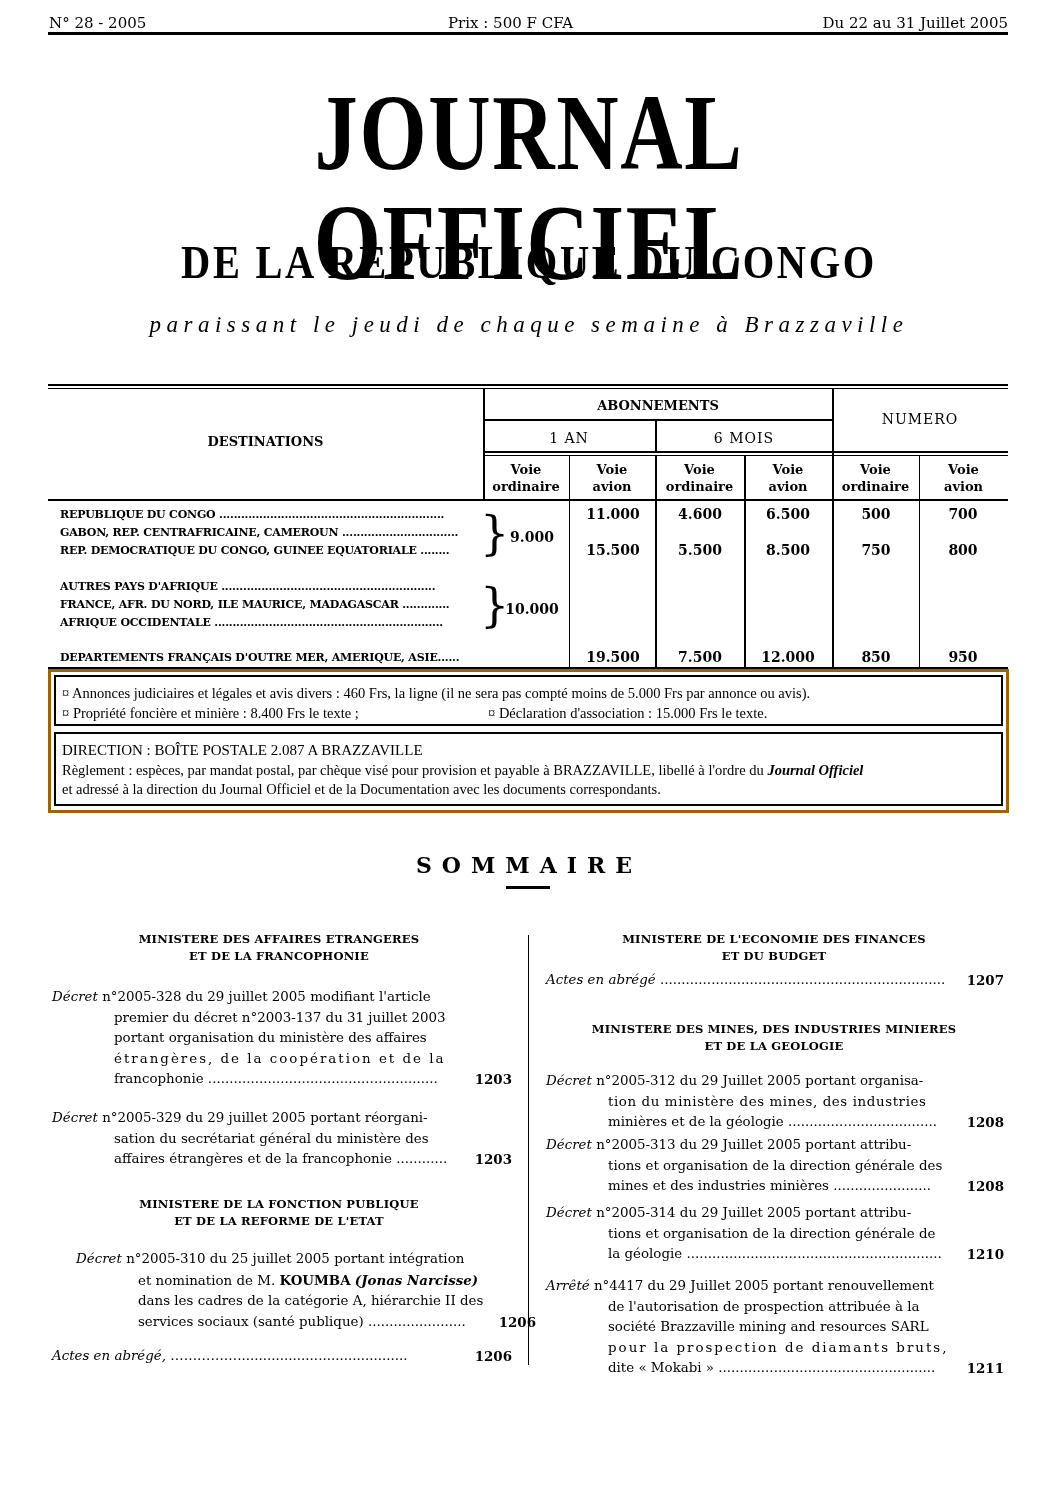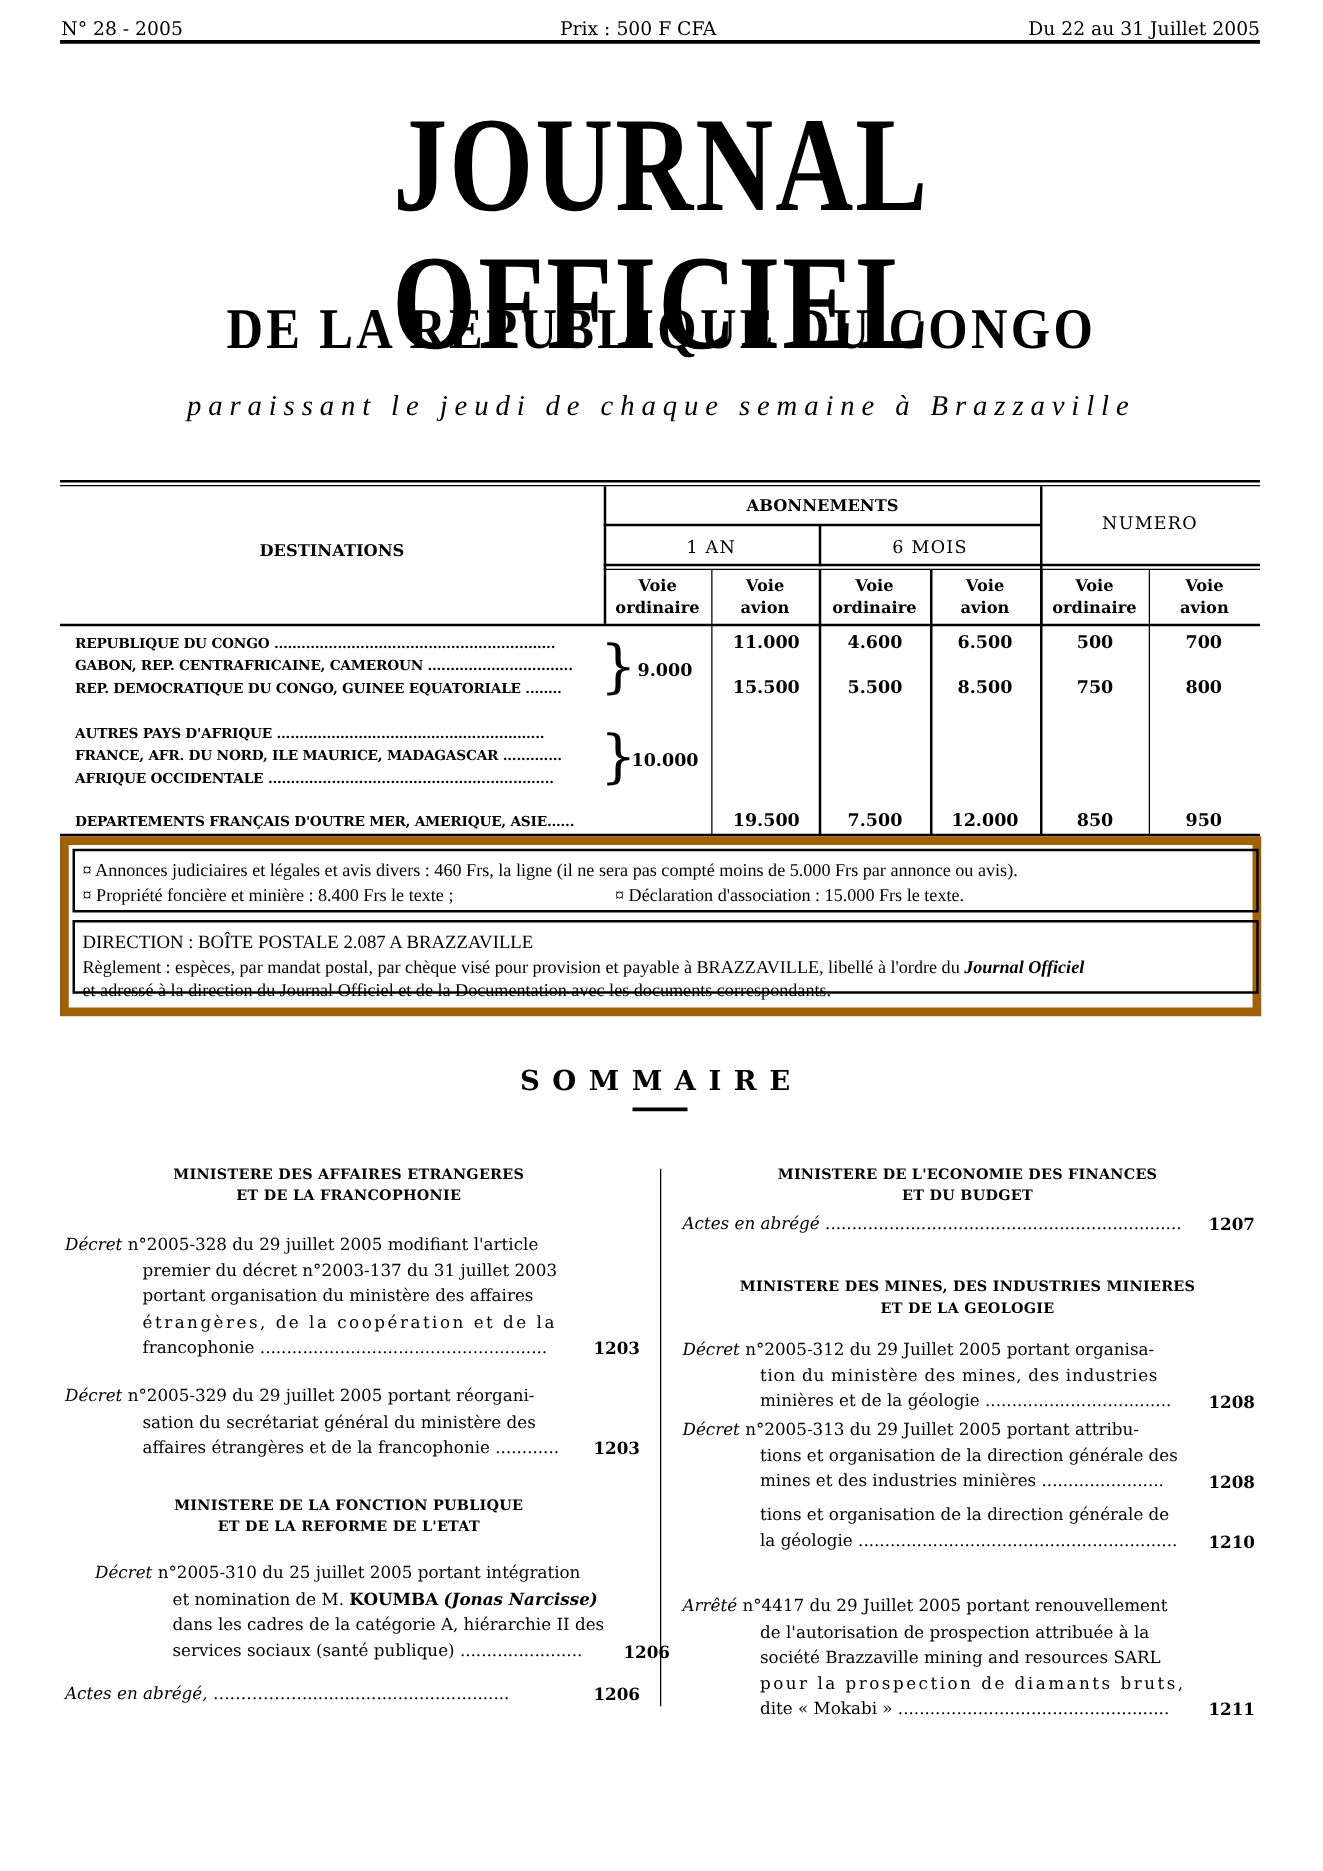--- a/index.html
+++ b/index.html
@@ -118,27 +118,27 @@
   <div class="num" style="left:788px;top:158px;">750</div>
   <div class="num" style="left:875px;top:158px;">800</div>
 
   <div class="num" style="left:525px;top:265px;">19.500</div>
   <div class="num" style="left:612px;top:265px;">7.500</div>
   <div class="num" style="left:700px;top:265px;">12.000</div>
   <div class="num" style="left:788px;top:265px;">850</div>
   <div class="num" style="left:875px;top:265px;">950</div>
 </div>
 
-<div class="abs" style="left:48px;top:669px;width:961px;height:144px;border:7px solid #a16207;box-sizing:border-box;">
+<div class="abs" style="left:48px;top:669px;width:961px;height:144px;border:3px solid #a16207;box-sizing:border-box;">
   <div class="box" style="left:3px;top:3px;width:949px;height:51px;">
     <div class="boxtext" style="left:6px;top:8px;font-weight:normal;font-size:14.5px;">¤ Annonces judiciaires et légales et avis divers : 460 Frs, la ligne (il ne sera pas compté moins de 5.000 Frs par annonce ou avis).</div>
     <div class="boxtext" style="left:6px;top:28px;font-weight:normal;font-size:14.5px;">¤ Propriété foncière et minière : 8.400 Frs le texte ;</div>
     <div class="boxtext" style="left:432px;top:28px;font-weight:normal;font-size:14.5px;">¤ Déclaration d'association : 15.000 Frs le texte.</div>
   </div>
-  <div class="box" style="left:3px;top:60px;width:949px;height:59px;">
+  <div class="box" style="left:3px;top:60px;width:949px;height:74px;">
     <div class="boxtext" style="left:6px;top:8px;font-weight:normal;font-size:15px;">DIRECTION : BOÎTE POSTALE 2.087 A BRAZZAVILLE</div>
     <div class="boxtext" style="left:6px;top:28px;font-weight:normal;font-size:14.5px;"><span>Règlement : espèces, par mandat postal, par chèque visé pour provision et payable à BRAZZAVILLE, libellé à l'ordre du </span><b><i>Journal Officiel</i></b></div>
     <div class="boxtext" style="left:6px;top:47px;font-weight:normal;font-size:14.5px;">et adressé à la direction du Journal Officiel et de la Documentation avec les documents correspondants.</div>
   </div>
 </div>
 
 <div class="abs sommaire">SOMMAIRE</div>
 <div class="abs som-rule"></div>
 <div class="abs coldiv"></div>
 
@@ -197,20 +197,21 @@
   <span class="ln ind"><span>minières et de la géologie ...................................</span><span class="pg">1208</span></span>
 </div>
 
 <div class="entry" style="left:546px;width:458px;top:1135px;">
   <span class="ln"><span class="it">Décret</span><span> n°2005-313  du 29 Juillet 2005 portant attribu-</span></span>
   <span class="ln ind">tions et organisation de la direction générale des</span>
   <span class="ln ind"><span>mines et des industries minières .......................</span><span class="pg">1208</span></span>
 </div>
 
 <div class="entry" style="left:546px;width:458px;top:1203px;">
+  <span class="ln"><span class="it">Décret</span><span> n°2005-314 du 29 Juillet 2005 portant attribu-</span></span>
   <span class="ln ind">tions et organisation de la direction générale de</span>
   <span class="ln ind"><span>la géologie ............................................................</span><span class="pg">1210</span></span>
 </div>
 
 <div class="entry" style="left:546px;width:458px;top:1276px;">
   <span class="ln"><span class="it">Arrêté</span><span> n°4417 du 29 Juillet 2005 portant renouvellement</span></span>
   <span class="ln ind">de l'autorisation de prospection attribuée à la</span>
   <span class="ln ind">société Brazzaville mining and resources SARL</span>
   <span class="ln ind" style="letter-spacing:2px;">pour la prospection de diamants bruts,</span>
   <span class="ln ind"><span>dite « Mokabi » ...................................................</span><span class="pg">1211</span></span>

